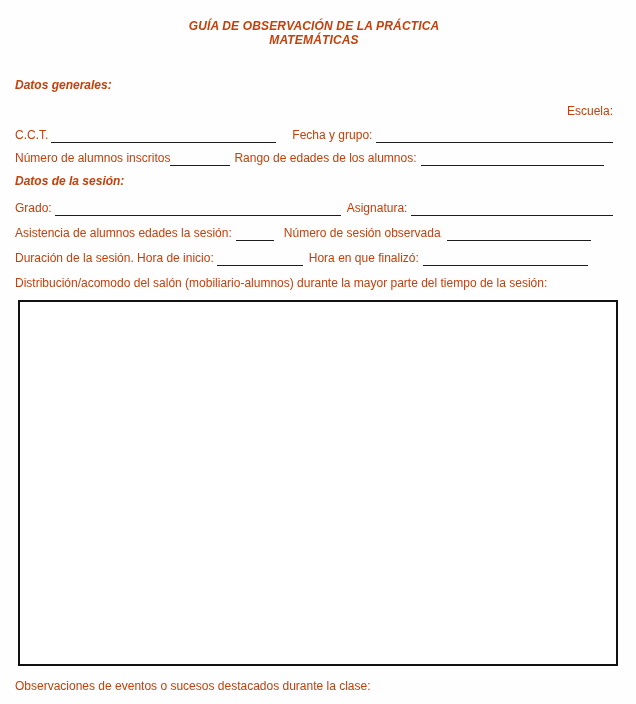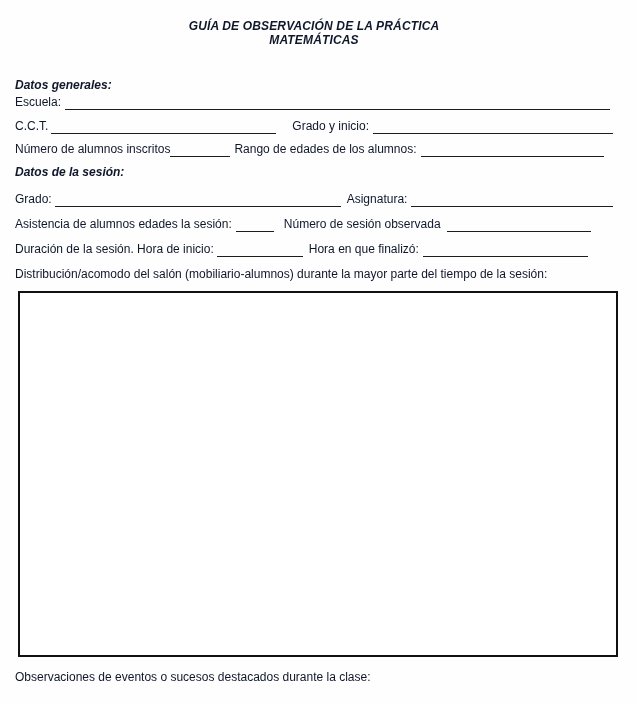--- a/index.html
+++ b/index.html
@@ -7,21 +7,21 @@
     padding: 0;
     background: #ffffff;
   }
   .page {
     position: relative;
     width: 636px;
     height: 704px;
     background: #fefefe;
     font-family: "Liberation Sans", sans-serif;
     font-size: 12px;
-    color: #0f172a;
+    color: #c2410c;
     overflow: hidden;
   }
   .content {
     padding: 18px 23px 0 15px;
   }
   .title-block {
     text-align: center;
     font-weight: bold;
     font-style: italic;
     font-size: 12px;
@@ -38,21 +38,21 @@
   }
   .heading-general { margin-top: 31px; }
   .heading-sesion  { margin-top: 8px; }
   .row {
     display: flex;
     align-items: flex-end;
     height: 15px;
     line-height: 15px;
     white-space: nowrap;
   }
-  .row-escuela       { margin-top: 3px; }
+  .row-escuela       { margin-top: 12px; flex-direction: column; }
   .row-cct           { margin-top: 9px;  }
   .row-numero        { margin-top: 8px;  }
   .row-fecha         { margin-top: 13px; }
   .row-asistencia    { margin-top: 10px; }
   .row-duracion      { margin-top: 10px; justify-content: flex-end; }
   .row-distribucion  { margin-top: 10px; }
   .label { flex: 0 0 auto; }
   .fill {
     display: inline-block;
     height: 13px;
@@ -102,21 +102,21 @@
     <div class="section-heading heading-general">Datos generales:</div>
 
     <div class="row row-escuela">
       <span class="label">Escuela:</span>
       <span class="fill fill-flex ml4 mr3"></span>
     </div>
 
     <div class="row row-cct">
       <span class="label">C.C.T.</span>
       <span class="fill w225 ml3"></span>
-      <span class="label ml16">Grado y inicio:</span>
+      <span class="label ml16">Fecha y grupo:</span>
       <span class="fill fill-flex ml4"></span>
     </div>
 
     <div class="row row-numero">
       <span class="label">Número de alumnos inscritos</span>
       <span class="fill w60"></span>
       <span class="label ml4">Rango de edades de los alumnos:</span>
       <span class="fill fill-flex ml4 mr9"></span>
     </div>
 

